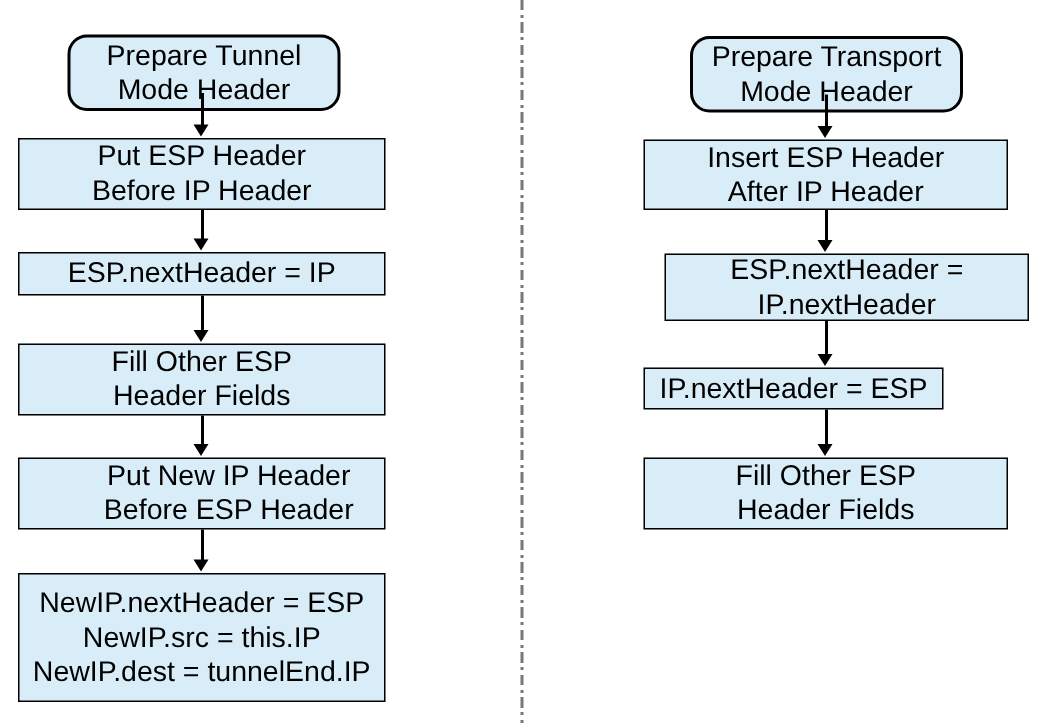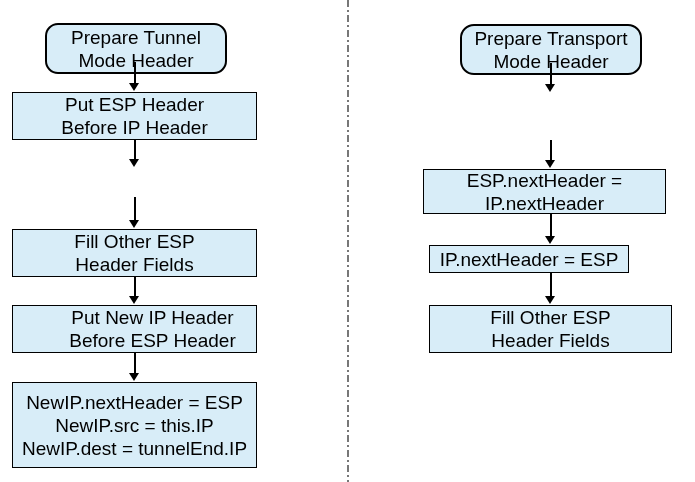--- a/index.html
+++ b/index.html
@@ -79,49 +79,56 @@
 Mode Header</span>
   </div>
   <div class="arrow" style="left:129px; top:62px; height:29px;"></div>
 
   <div class="node" style="left:12px; top:92px; width:245px; height:48px;align-items:flex-end;">
     <span class="node-text">Put ESP Header
 Before IP Header</span>
   </div>
   <div class="arrow" style="left:129px; top:140px; height:27px;"></div>
 
+  <div class="node" style="left:12px; top:168px; width:245px; height:29px;">
+    <span class="node-text">ESP.nextHeader = IP</span>
+  </div>
   <div class="arrow" style="left:129px; top:197px; height:31px;"></div>
 
   <div class="node" style="left:12px; top:229px; width:245px; height:48px;">
     <span class="node-text">Fill Other ESP
 Header Fields</span>
   </div>
   <div class="arrow" style="left:129px; top:277px; height:27px;"></div>
 
   <div class="node" style="left:12px; top:305px; width:245px; height:48px;padding-left:36px;">
     <span class="node-text">Put New IP Header
 Before ESP Header</span>
   </div>
   <div class="arrow" style="left:129px; top:353px; height:28px;"></div>
 
   <div class="node" style="left:12px; top:382px; width:245px; height:86px;justify-content:center;">
     <span class="node-text">NewIP.nextHeader = ESP
 NewIP.src = this.IP
 NewIP.dest = tunnelEnd.IP</span>
   </div>
 
-  <div class="node rounded" style="left:460px; top:12px; width:182px; height:51px;border-radius:14px;">
+  <div class="node rounded" style="left:460px; top:12px; width:182px; height:51px;">
     <span class="node-text">Prepare Transport
 Mode Header</span>
   </div>
   <div class="arrow" style="left:545px; top:63px; height:29px;"></div>
 
+  <div class="node" style="left:429px; top:93px; width:243px; height:47px;">
+    <span class="node-text">Insert ESP Header
+After IP Header</span>
+  </div>
   <div class="arrow" style="left:545px; top:140px; height:28px;"></div>
 
-  <div class="node" style="left:423px; top:169px; width:243px; height:45px;">
+  <div class="node" style="left:443px; top:169px; width:243px; height:45px;">
     <span class="node-text">ESP.nextHeader =
 IP.nextHeader</span>
   </div>
   <div class="arrow" style="left:545px; top:214px; height:30px;"></div>
 
   <div class="node" style="left:429px; top:245px; width:200px; height:28px;">
     <span class="node-text">IP.nextHeader = ESP</span>
   </div>
   <div class="arrow" style="left:545px; top:273px; height:31px;"></div>
 

